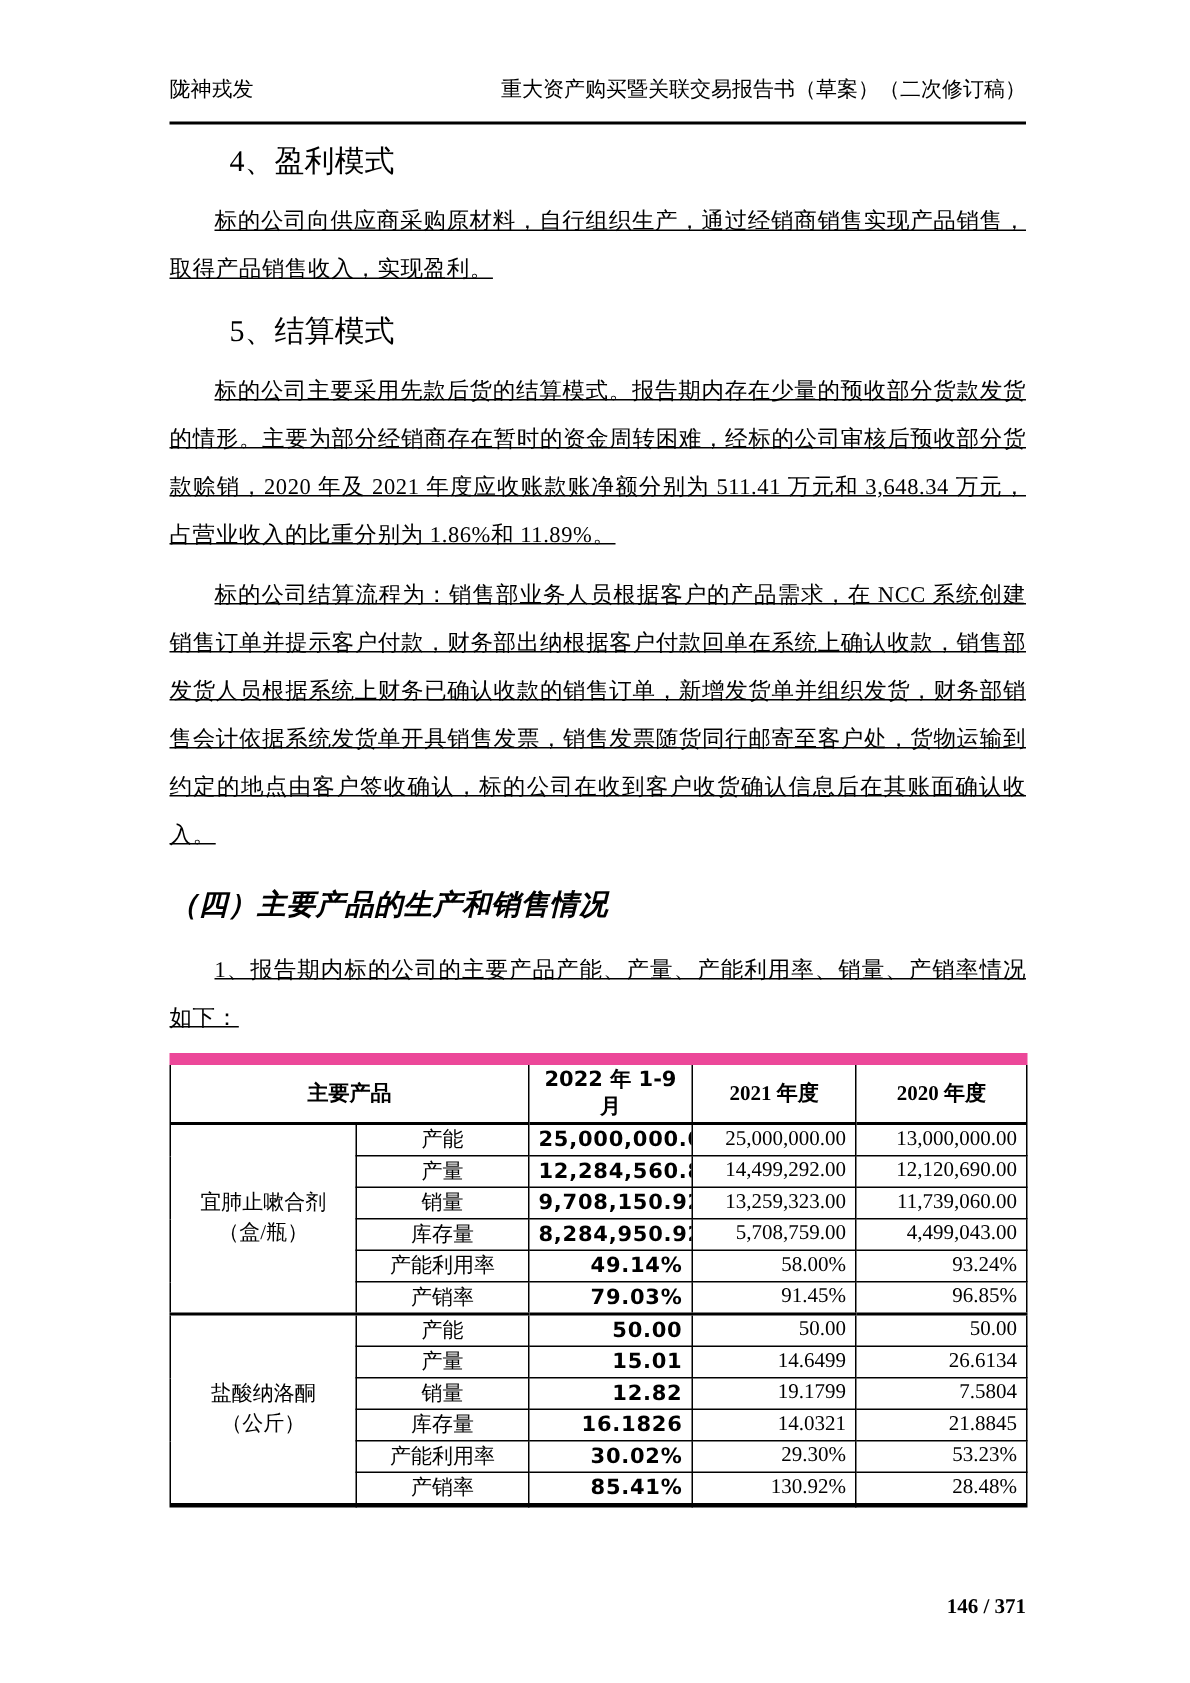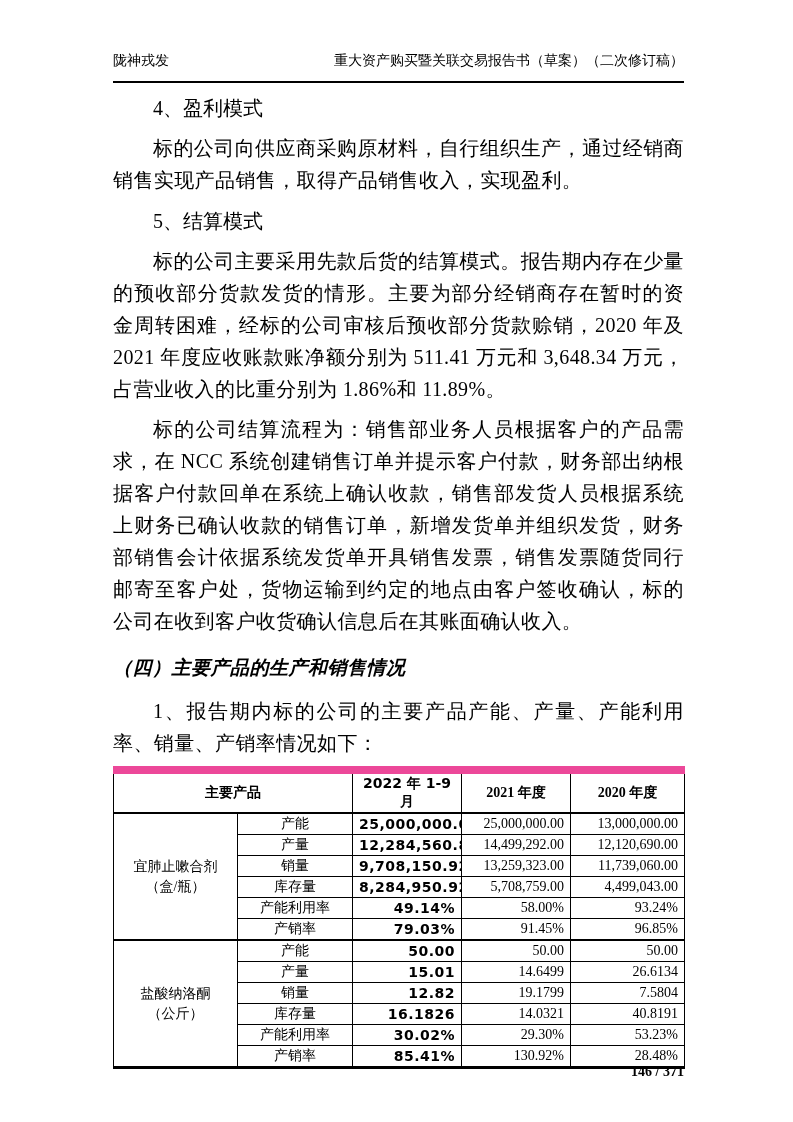--- a/index.html
+++ b/index.html
@@ -14,22 +14,22 @@
   .doc-header {
     display:flex; justify-content:space-between; align-items:flex-end;
     border-bottom:2px solid #000;
     padding-bottom:11px; font-size:14px; line-height:18px;gap:46px;
   }
   .sub-heading {
     font-size:20px; font-weight:normal;
     margin:9px 0 0; line-height:32px; text-indent:2em;
   }
   .body-para {
-    font-size:20px; margin:8px 0 0; line-height:32px;
-    text-indent:2em; text-align:justify; letter-spacing:0.4px;
+    font-size:15px; margin:8px 0 0; line-height:32px;
+    text-indent:2em; text-align:justify; letter-spacing:0.4px;text-decoration:underline;
   }
   .section-heading {
     font-family:"Liberation Sans","DejaVu Sans",sans-serif;
     font-size:19px; font-weight:bold;
     margin:16px 0 12px; line-height:30px; letter-spacing:0.5px;font-style:italic;
   }
   table.products {
     width:100%; border-collapse:collapse; table-layout:fixed;
     margin-top:7px;
     border-top:8px solid #ec4899; border-bottom:3px solid #000;
@@ -149,21 +149,21 @@
         <tr>
           <td class="metric">销量</td>
           <td class="val val-2022">12.82</td>
           <td class="val">19.1799</td>
           <td class="val">7.5804</td>
         </tr>
         <tr>
           <td class="metric">库存量</td>
           <td class="val val-2022">16.1826</td>
           <td class="val">14.0321</td>
-          <td class="val">40.8191</td>
+          <td class="val">21.8845</td>
         </tr>
         <tr>
           <td class="metric">产能利用率</td>
           <td class="val val-2022">30.02%</td>
           <td class="val">29.30%</td>
           <td class="val">53.23%</td>
         </tr>
         <tr>
           <td class="metric">产销率</td>
           <td class="val val-2022">85.41%</td>

